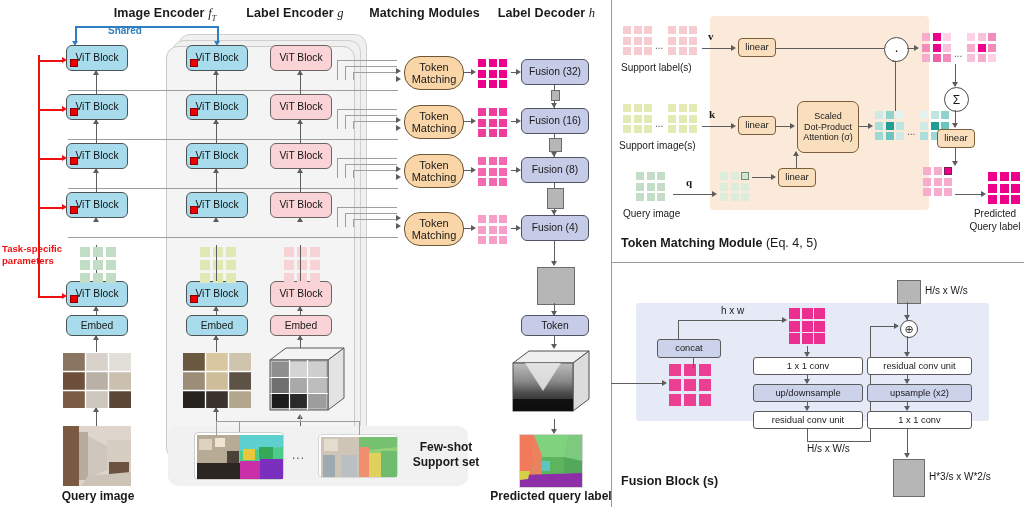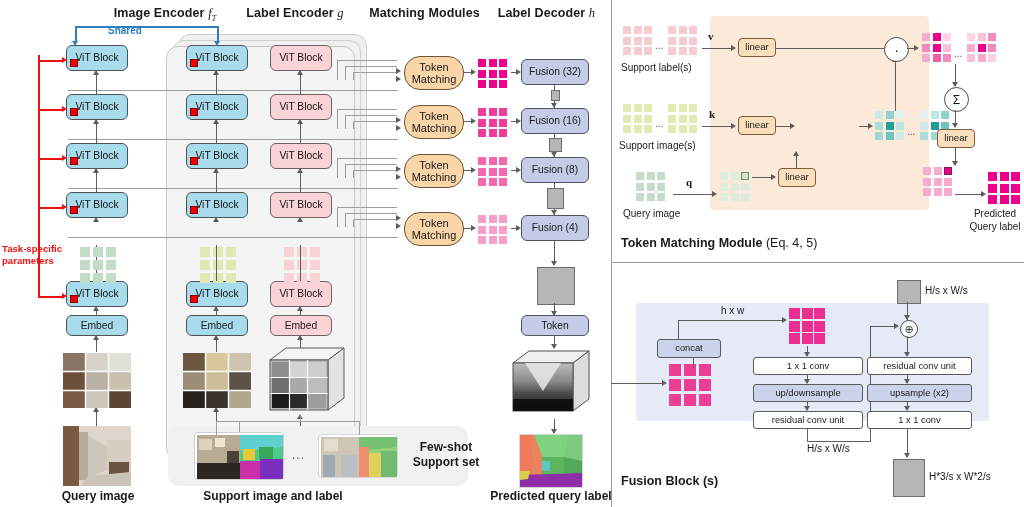--- a/index.html
+++ b/index.html
@@ -530,21 +530,20 @@
       <polygon points="38,0 76,0 76,10 38,14" fill="#6fbf6a"></polygon>
       <rect x="38" y="10" width="10" height="30" fill="#ef8a6a"></rect>
       <rect x="48" y="16" width="12" height="24" fill="#e0d055"></rect>
       <rect x="60" y="14" width="16" height="26" fill="#69b96a"></rect>
     </svg>
   </div>
   <div class="abs cap" style="left:404px;top:440px;width:84px;text-align:center;line-height:1.25;">
     <div>Few-shot</div>
     <div>Support set</div>
   </div>
-  <div class="abs cap" style="left:158px;top:489px;width:230px;text-align:center;">Support image and label</div>
 
   <div class="lnl" style="left:216px;top:421px;width:144px;height:1px;"></div>
   <div class="lnl" style="left:239px;top:421px;width:1px;height:11px;"></div>
   <div class="lnl" style="left:300px;top:415px;width:1px;height:6px;"></div>
   <div class="lnl" style="left:359px;top:421px;width:1px;height:14px;"></div>
   <div class="lnl" style="left:216px;top:421px;width:1px;height:15px;"></div>
 </div>
 
 <div class="divider" style="left:611px;top:0;width:1.4px;height:507px;background:#9a9a9a;"></div>
 <div class="divider" style="left:611px;top:262px;width:413px;height:1.4px;background:#9a9a9a;"></div>
@@ -643,20 +642,27 @@
   <div class="ln" style="left:141px;top:177px;width:20px;height:1.2px;"></div>
   <div class="ar arr" style="left:160px;top:174px;"></div>
   <div class="box lin" style="left:167px;top:168px;width:38px;height:19px;">
       <span>linear</span>
     </div>
   <div class="ln" style="left:185px;top:152px;width:1.2px;height:16px;"></div>
   <div class="ar aru" style="left:182px;top:151px;"></div>
 
   <div class="ln" style="left:165px;top:126px;width:15px;height:1.2px;"></div>
   <div class="ar arr" style="left:179px;top:123px;"></div>
+  <div class="box sdpa" style="left:186px;top:101px;width:62px;height:52px;">
+    <div>
+      <span>Scaled</span><br>
+      <span>Dot-Product</span><br>
+      <span>Attention (σ)</span>
+    </div>
+  </div>
   <div class="ln" style="left:248px;top:126px;width:10px;height:1.2px;"></div>
   <div class="ar arr" style="left:257px;top:123px;"></div>
 
   <div class="grid" style="left:264px;top:111px;grid-template-columns:repeat(3,8px);grid-template-rows:repeat(3,8px);gap:2.5px;">
     <i style="background:#cfe9e6"></i>
       <i style="background:#8fd3ce"></i>
       <i style="background:#e4f3f1"></i>
     <i style="background:#aadedb"></i>
       <i style="background:#1f9e96"></i>
       <i style="background:#bde5e2"></i>

